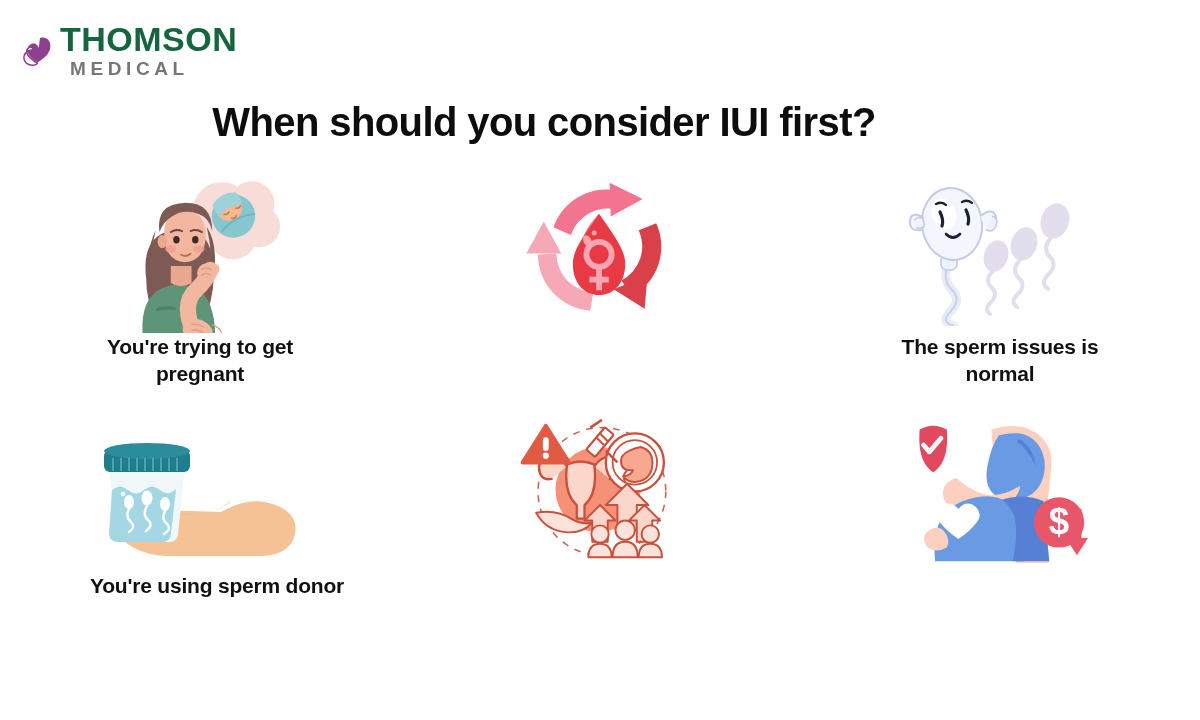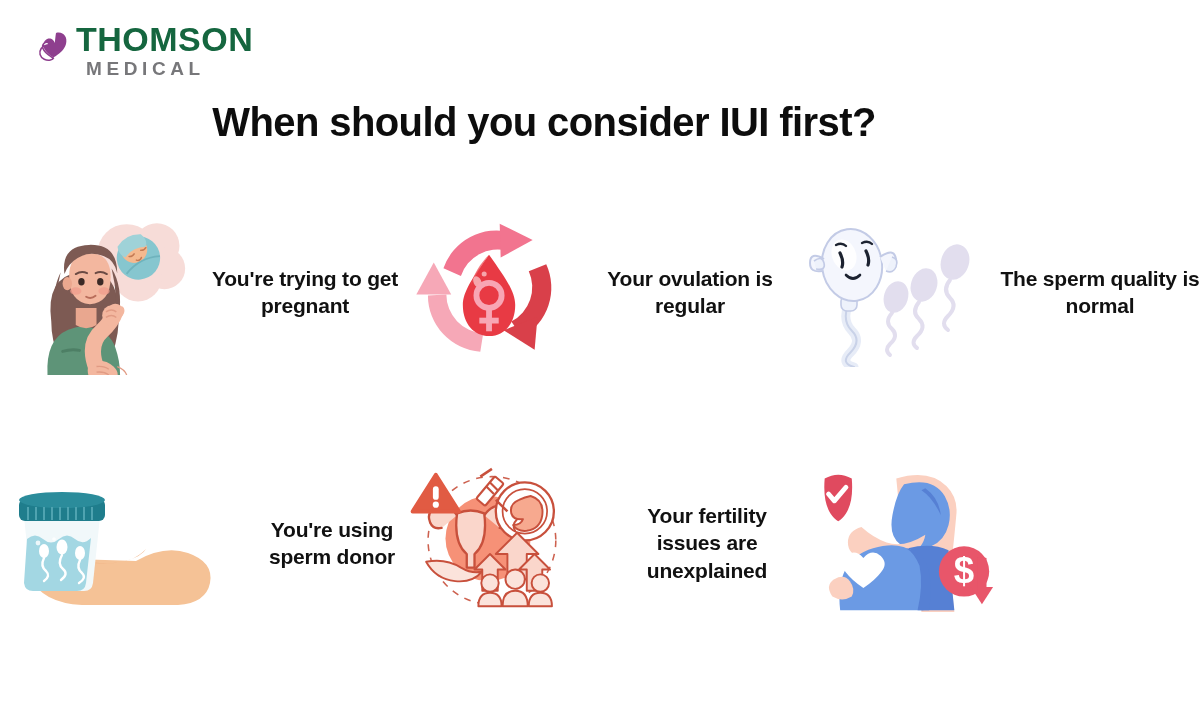--- a/index.html
+++ b/index.html
@@ -5,21 +5,21 @@
   * { box-sizing: border-box; margin: 0; padding: 0; }
   html, body {
     width: 1200px; height: 720px;
     background: #ffffff;
     font-family: "Liberation Sans", sans-serif;
     overflow: hidden;
   }
   .page { position: relative; width: 1200px; height: 720px; background: #fff; }
 
   
-  .logo { position: absolute; left: 36px; top: 22px; display: flex; align-items: center; }
+  .logo { position: absolute; left: 20px; top: 22px; display: flex; align-items: flex-end; }
   .logo-mark { width: 36px; height: 44px; margin-right: 4px; margin-top: 2px; }
   .logo-text { display: flex; flex-direction: column; line-height: 1; }
   .logo-thomson {
     font-family: "Liberation Sans", sans-serif;
     font-weight: bold; font-size: 34px; letter-spacing: 0.5px;
     color: #15663f;
   }
   .logo-medical {
     font-family: "Liberation Sans", sans-serif;
     font-weight: bold; font-size: 19px; letter-spacing: 4.6px;
@@ -35,21 +35,21 @@
     color: #0d0d0d;
   }
 
   
   .grid {
     position: absolute; left: 0; top: 168px; width: 1200px;
     display: grid;
     grid-template-columns: repeat(3, 400px);
     grid-template-rows: 248px 248px;
   }
-  .cell { display: flex; flex-direction: row; align-items: center; }
+  .cell { display: flex; flex-direction: column; align-items: center; }
   .art { height: 165px; display: flex; align-items: center; justify-content: center; }
   .art svg { display: block; }
   .caption {
     font-family: "Liberation Sans", sans-serif;
     font-weight: bold; font-size: 21px; line-height: 1.3;
     color: #111111; text-align: center; width: 260px;
     letter-spacing: -0.2px;
   }
   .cell-r2 .art { height: 150px; }
   .cell-r2 .caption { margin-top: 6px; margin-left: 34px; }
@@ -166,21 +166,20 @@
           <path d="M89 44 C72 68 62 82 62 96 C62 116 74 128 89 128 C104 128 116 116 116 96 C116 82 106 68 89 44 Z" fill="#e83a44"></path>
           <path d="M89 44 C80 57 74 67 70 76 C73 64 80 53 89 44 Z" fill="#ef5a61" opacity="0.8"></path>
           <ellipse cx="77" cy="72" rx="4" ry="6" transform="rotate(-25 77 72)" fill="#f8b9bd" opacity="0.85"></ellipse>
           <circle cx="84" cy="64" r="2.6" fill="#f8b9bd" opacity="0.85"></circle>
 
           <circle cx="89" cy="86" r="13" fill="none" stroke="#f8a6b4" stroke-width="6"></circle>
           <rect x="86" y="99" width="6" height="24" fill="#f8a6b4"></rect>
           <rect x="79" y="109" width="20" height="6" fill="#f8a6b4"></rect>
         </svg>
       </div>
-      <div class="caption">Your ovulation is regular</div>
     </div>
 
     <div class="cell">
       <div class="art">
         <svg viewBox="0 0 200 150" width="200" height="150">
 
           <g fill="#ddd9ec" opacity="0.85">
             <g>
               <ellipse cx="155" cy="45" rx="14" ry="18" transform="rotate(18 155 45)"></ellipse>
               <path d="M150 63 q-8 10 0 18 q8 8 -2 18 q-8 8 0 14" stroke="#ddd9ec" stroke-width="4" fill="none" stroke-linecap="round"></path>
@@ -208,21 +207,21 @@
           <path d="M80 40 q14 -10 16 2 q2 12 -10 12" fill="#f4f6fd" stroke="#c3cbe6" stroke-width="2"></path>
           <path d="M92 40 q7 2 4 10 q-3 7 -10 4" fill="#eef2fb" stroke="#c3cbe6" stroke-width="1.6"></path>
 
           <path d="M40 36 q4 8 2 14" stroke="#1c2230" stroke-width="3.2" fill="none" stroke-linecap="round"></path>
           <path d="M66 34 q4 8 2 14" stroke="#1c2230" stroke-width="3.2" fill="none" stroke-linecap="round"></path>
           <path d="M36 28 q6 -3 10 1" stroke="#1c2230" stroke-width="2.4" fill="none" stroke-linecap="round"></path>
           <path d="M62 26 q6 -3 10 1" stroke="#1c2230" stroke-width="2.4" fill="none" stroke-linecap="round"></path>
           <path d="M46 58 q7 7 14 0" stroke="#1c2230" stroke-width="2.6" fill="none" stroke-linecap="round"></path>
         </svg>
       </div>
-      <div class="caption">The sperm quality is normal</div>
+      <div class="caption">The sperm issues is normal</div>
     </div>
 
     <div class="cell cell-r2">
       <div class="art">
         <svg viewBox="0 0 230 150" width="230" height="150">
 
           <path d="M30 112 q14 -20 44 -18 l62 2 q28 -16 52 -8 q26 9 22 30 q-4 20 -32 22 l-96 0 q-40 -2 -52 -28 Z" fill="#f5c296"></path>
           <path d="M74 94 q26 8 52 2 q16 -5 20 -12 q-20 22 -72 10 Z" fill="#f0b183"></path>
 
           <path d="M24 52 l76 0 l-7 66 q-1 8 -9 8 l-44 0 q-8 0 -9 -8 Z" fill="#f1f8fa"></path>
@@ -297,21 +296,20 @@
           <g fill="#fbe3db" stroke="#c8503c" stroke-width="2" stroke-linejoin="round">
             <circle cx="90" cy="122" r="9"></circle>
             <path d="M78 146 q0 -14 12 -14 q12 0 12 14 Z"></path>
             <circle cx="116" cy="118" r="10"></circle>
             <path d="M103 146 q0 -16 13 -16 q13 0 13 16 Z"></path>
             <circle cx="142" cy="122" r="9"></circle>
             <path d="M130 146 q0 -14 12 -14 q12 0 12 14 Z"></path>
           </g>
         </svg>
       </div>
-      <div class="caption">Your fertility issues are unexplained</div>
     </div>
 
     <div class="cell cell-r2">
       <div class="art">
         <svg viewBox="0 0 210 155" width="210" height="150">
 
           <path d="M96 14 q34 -10 52 8 q12 12 10 30 q-2 22 -4 40 q-2 26 2 60 l-34 0 q-6 -40 -8 -70 q-16 -30 -18 -68 Z" fill="#fbd0c0"></path>
 
           <path d="M104 20 q30 -8 42 12 q8 14 4 30 q-4 16 -18 22 q-18 8 -32 -2 q-12 -9 -8 -30 q4 -22 12 -32 Z" fill="#6b9ae4"></path>
 

